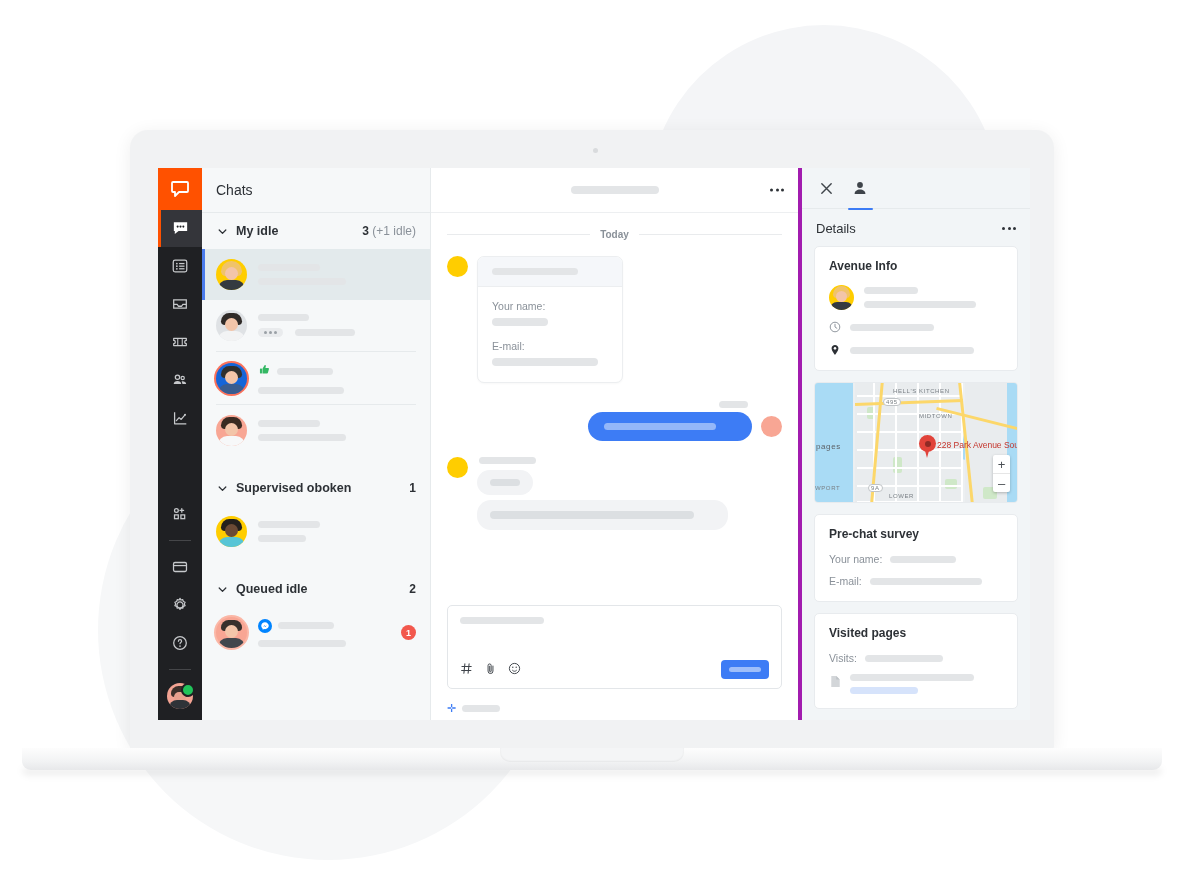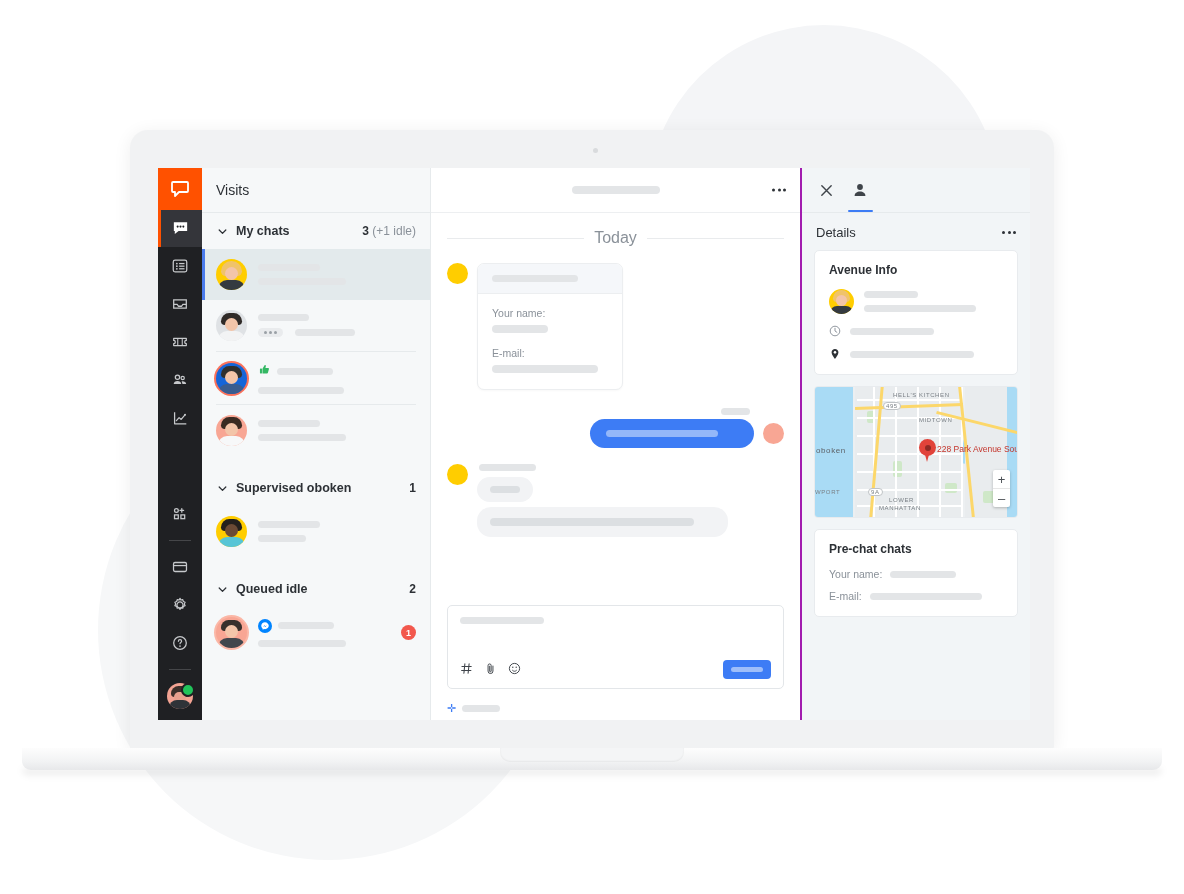--- a/index.html
+++ b/index.html
@@ -137,21 +137,21 @@
   .chatmain{flex:1 1 auto;display:flex;flex-direction:column;background:#ffffff;min-width:0;}
   .chatmain-header{
     height:44px;display:flex;align-items:center;justify-content:center;position:relative;
     border-bottom:1px solid #edeff1;
   }
   .dots{display:flex;gap:2.5px;position:absolute;right:14px;top:50%;transform:translateY(-50%);}
   .dots b{width:3px;height:3px;border-radius:50%;background:#2d3136;display:block;}
   .msgs{flex:1 1 auto;padding:12px 16px 0 16px;overflow:hidden;position:relative;}
   .daysep{display:flex;align-items:center;gap:10px;margin:4px 0 16px 0;}
   .daysep .line{flex:1 1 auto;height:1px;background:#e9ebed;}
-  .daysep .label{font-size:16px;color:#8a9199;}
+  .daysep .label{font-size:10px;color:#8a9199;font-weight:bold;}
   .msg-row{display:flex;align-items:flex-start;margin-bottom:12px;}
   .msg-row.out{justify-content:flex-end;align-items:center;}
   .msg-av{width:21px;height:21px;border-radius:50%;flex:0 0 21px;margin-right:9px;position:relative;overflow:hidden;}
   .msg-av.r{margin-right:0;margin-left:9px;}
   .survey-card{
     width:144px;border:1px solid #eceef0;border-radius:7px;overflow:hidden;background:#fff;
     box-shadow:0 1px 2px rgba(0,0,0,.03);
   }
   .survey-card .head{background:#f5f7fa;padding:11px 14px;border-bottom:1px solid #eceef0;}
   .survey-card .body{padding:13px 14px 16px 14px;}
@@ -175,21 +175,21 @@
   .send-btn{
     margin-left:auto;background:#3d7cf5;border-radius:4px;width:48px;height:19px;
     display:flex;align-items:center;justify-content:center;
   }
   .send-btn .ph{background:rgba(255,255,255,.5);width:32px;height:5px;}
   .tag-row{display:flex;align-items:center;gap:6px;padding:6px 16px 0 16px;}
   .plus-blue{color:#3d7cf5;font-size:11px;line-height:1;}
   
   .details{
     width:228px;flex:0 0 228px;background:#f2f5f7;display:flex;flex-direction:column;
-    border-left:2px solid #a21caf;
+    border-left:4px solid #a21caf;
   }
   .details-tabs{
     height:44px;display:flex;align-items:center;gap:14px;padding:0 14px;background:#f2f5f7;
     border-bottom:1px solid #e6eaec;position:relative;
   }
   .tab-ico{width:20px;height:20px;display:flex;align-items:center;justify-content:center;position:relative;}
   .tab-ico.active:after{
     content:"";position:absolute;left:-2px;bottom:-12px;width:25px;height:2.5px;background:#3d7cf5;border-radius:2px;
   }
   .details-title-row{display:flex;align-items:center;padding:12px 14px 10px 14px;}
@@ -328,30 +328,30 @@
             <span class="face"></span>
             <span class="body"></span>
         </div>
         <span class="status-dot"></span>
       </div>
       <div style="height:4px"></div>
     </div>
 
     <div class="chatlist">
       <div class="chatlist-header">
-        <span class="chatlist-title">Visits</span>
+        <span class="chatlist-title">Chats</span>
       </div>
 
       <div class="group-row">
         <span class="group-chevron">
           <svg width="11" height="11" viewBox="0 0 12 12">
               <path d="M2.4 4.4L6 8l3.6-3.6" fill="none" stroke="#2d3136" stroke-width="1.4" stroke-linecap="round" stroke-linejoin="round"></path>
             </svg>
         </span>
-        <span class="group-name">My chats</span>
+        <span class="group-name">My idle</span>
         <span class="group-count"><span>3</span> <span class="muted">(+1 idle)</span></span>
       </div>
 
       <div class="chat-item selected">
         <div class="av av-yellow">
           <i class="f-hair" style="background:#f0c36a"></i>
             <i class="f-face"></i>
             <i class="f-body" style="background:#343a40"></i>
         </div>
         <div class="chat-lines">
@@ -651,49 +651,68 @@
         <div class="road" style="left:80px;top:0;width:1.6px;height:130px;"></div>
         <div class="road" style="left:102px;top:0;width:1.6px;height:130px;"></div>
         <div class="road" style="left:124px;top:0;width:1.6px;height:130px;"></div>
         <div class="road" style="left:146px;top:0;width:1.6px;height:130px;"></div>
         <div class="hwy" style="left:60px;top:0;width:3.4px;height:130px;transform:skewX(-5deg);"></div>
         <div class="hwy" style="left:40px;top:18px;width:108px;height:3.2px;transform:rotate(-2deg);"></div>
         <div class="hwy" style="left:120px;top:36px;width:100px;height:3.2px;transform:rotate(14deg);"></div>
         <div class="hwy" style="left:150px;top:0;width:3.4px;height:130px;transform:skewX(6deg);"></div>
         <span class="map-label" style="left:78px;top:5px;">HELL'S KITCHEN</span>
         <span class="map-label" style="left:104px;top:30px;">MIDTOWN</span>
-        <span class="map-label" style="left:1px;top:59px;font-size:8px;color:#5d6268">oboken</span>
+        <span class="map-label" style="left:1px;top:59px;font-size:8px;color:#5d6268">pages</span>
         <span class="map-label" style="left:0px;top:102px;">WPORT</span>
         <span class="map-label" style="left:74px;top:110px;">LOWER</span>
         <span class="map-label" style="left:64px;top:118px;">MANHATTAN</span>
         <span class="map-label" style="left:68px;top:15px;background:#fff;border:1px solid #bfc3c6;border-radius:6px;padding:0 2px;">495</span>
         <span class="map-label" style="left:53px;top:101px;background:#fff;border:1px solid #bfc3c6;border-radius:6px;padding:0 2px;">9A</span>
         <div class="map-pin">
           <div class="tip"></div>
             <div class="head"></div>
             <div class="dot"></div>
         </div>
         <span class="map-addr">228 Park Avenue South</span>
         <div class="map-zoom">
           <div>+</div>
           <div>–</div>
         </div>
       </div>
 
       <div class="card">
-        <div class="card-title">Pre-chat chats</div>
+        <div class="card-title">Pre-chat survey</div>
         <div class="kv-row">
           <span class="kv-label">Your name:</span>
           <span class="ph" style="width:66px;height:7px"></span>
         </div>
         <div class="kv-row" style="margin-bottom:0">
           <span class="kv-label">E-mail:</span>
           <span class="ph" style="width:112px;height:7px"></span>
         </div>
       </div>
 
+      <div class="card">
+        <div class="card-title">Visited pages</div>
+        <div class="kv-row">
+          <span class="kv-label">Visits:</span>
+          <span class="ph" style="width:78px;height:7px"></span>
+        </div>
+        <div style="display:flex;align-items:flex-start;">
+          <span class="gi-ico" style="margin-top:1px">
+            <svg width="11" height="13" viewBox="0 0 12 14">
+                <path d="M1.4 1h5.4l3.8 3.8V13H1.4z" fill="#d3d6d9"></path>
+                <path d="M6.8 1v3.8h3.8" fill="#bfc3c7"></path>
+              </svg>
+          </span>
+          <span style="flex:1 1 auto">
+            <span class="ph" style="display:block;width:124px;height:7px;margin-bottom:6px"></span>
+            <span class="ph-blue" style="display:block;width:68px;height:7px;margin-left:0"></span>
+          </span>
+        </div>
+      </div>
     </div>
   </div>
 
   <div class="laptop-base-shadow"></div>
   <div class="laptop-base"></div>
   <div class="laptop-notch"></div>
 </div>
 
 </body></html>

